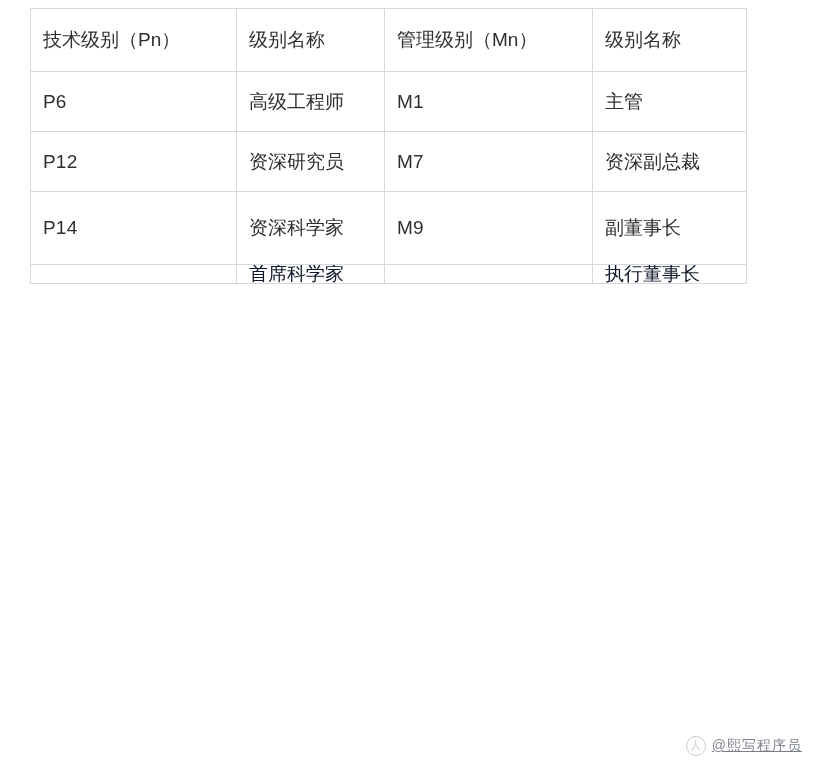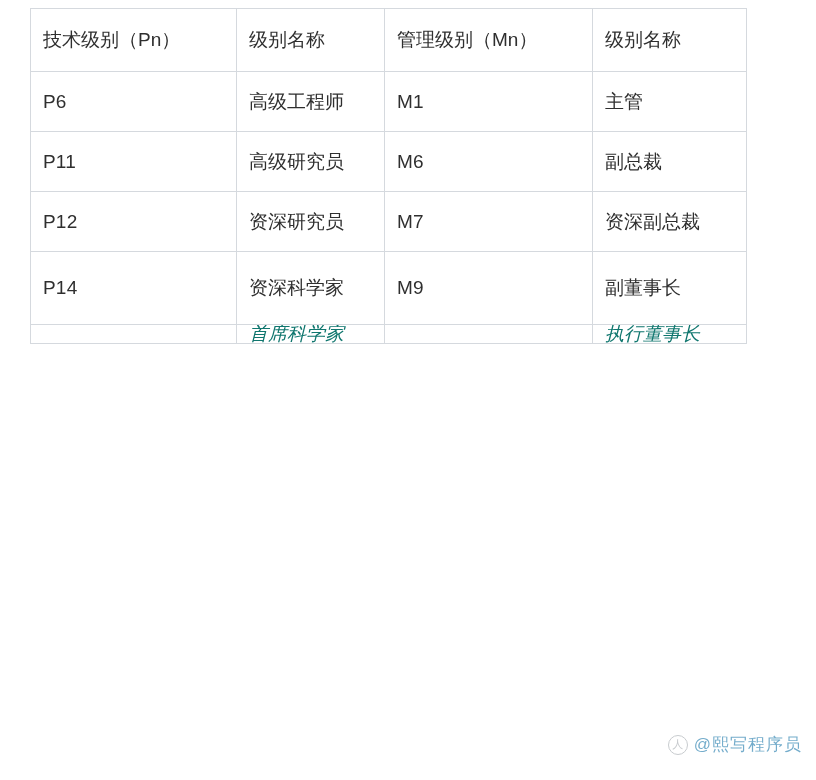--- a/index.html
+++ b/index.html
@@ -61,24 +61,23 @@
   }
   tbody td.name {
     font-size: 19px;
   }
   tbody tr.tall td {
     height: 72px;
   }
   tbody tr.cut td {
     height: 18px;
     overflow: hidden;
-    color: #0f766e;
+    color: #0f172a;
     font-size: 19px;
     line-height: 8px;
-    font-style: italic;
   }
   .watermark {
     position: absolute;
     right: 14px;
     bottom: 24px;
     display: flex;
     align-items: center;
     gap: 6px;
     opacity: 0.55;
     pointer-events: none;
@@ -87,23 +86,24 @@
     width: 18px;
     height: 18px;
     border-radius: 50%;
     border: 1px solid #9aa0a6;
     color: #9aa0a6;
     font-size: 11px;
     line-height: 17px;
     text-align: center;
   }
   .wm-text {
-    font-size: 17px;
-    color: #0369a1;
+    font-size: 14px;
+    color: #0f172a;
     letter-spacing: 1px;
+    text-decoration: underline;
   }
 </style>
 </head>
 <body>
 
 <div class="sheet">
 
   <table class="grid">
     <colgroup>
       <col class="c1">
@@ -120,26 +120,20 @@
       </tr>
     </thead>
     <tbody>
       <tr>
         <td class="code">P6</td>
         <td class="name">高级工程师</td>
         <td class="code">M1</td>
         <td class="name">主管</td>
       </tr>
       <tr>
-        <td class="code">P11</td>
-        <td class="name">高级研究员</td>
-        <td class="code">M6</td>
-        <td class="name">副总裁</td>
-      </tr>
-      <tr>
         <td class="code">P12</td>
         <td class="name">资深研究员</td>
         <td class="code">M7</td>
         <td class="name">资深副总裁</td>
       </tr>
       <tr class="tall">
         <td class="code">P14</td>
         <td class="name">资深科学家</td>
         <td class="code">M9</td>
         <td class="name">副董事长</td>

